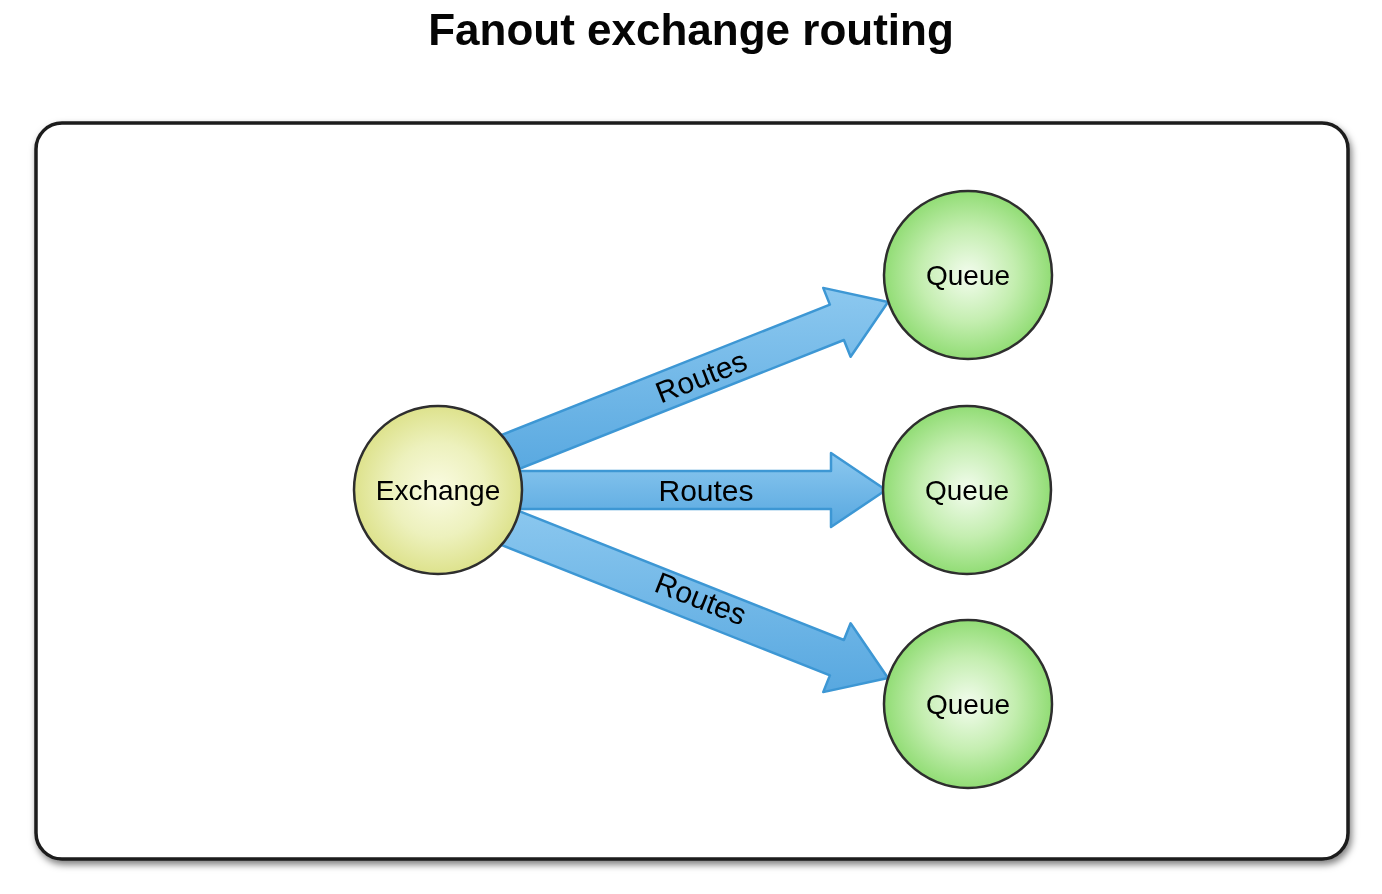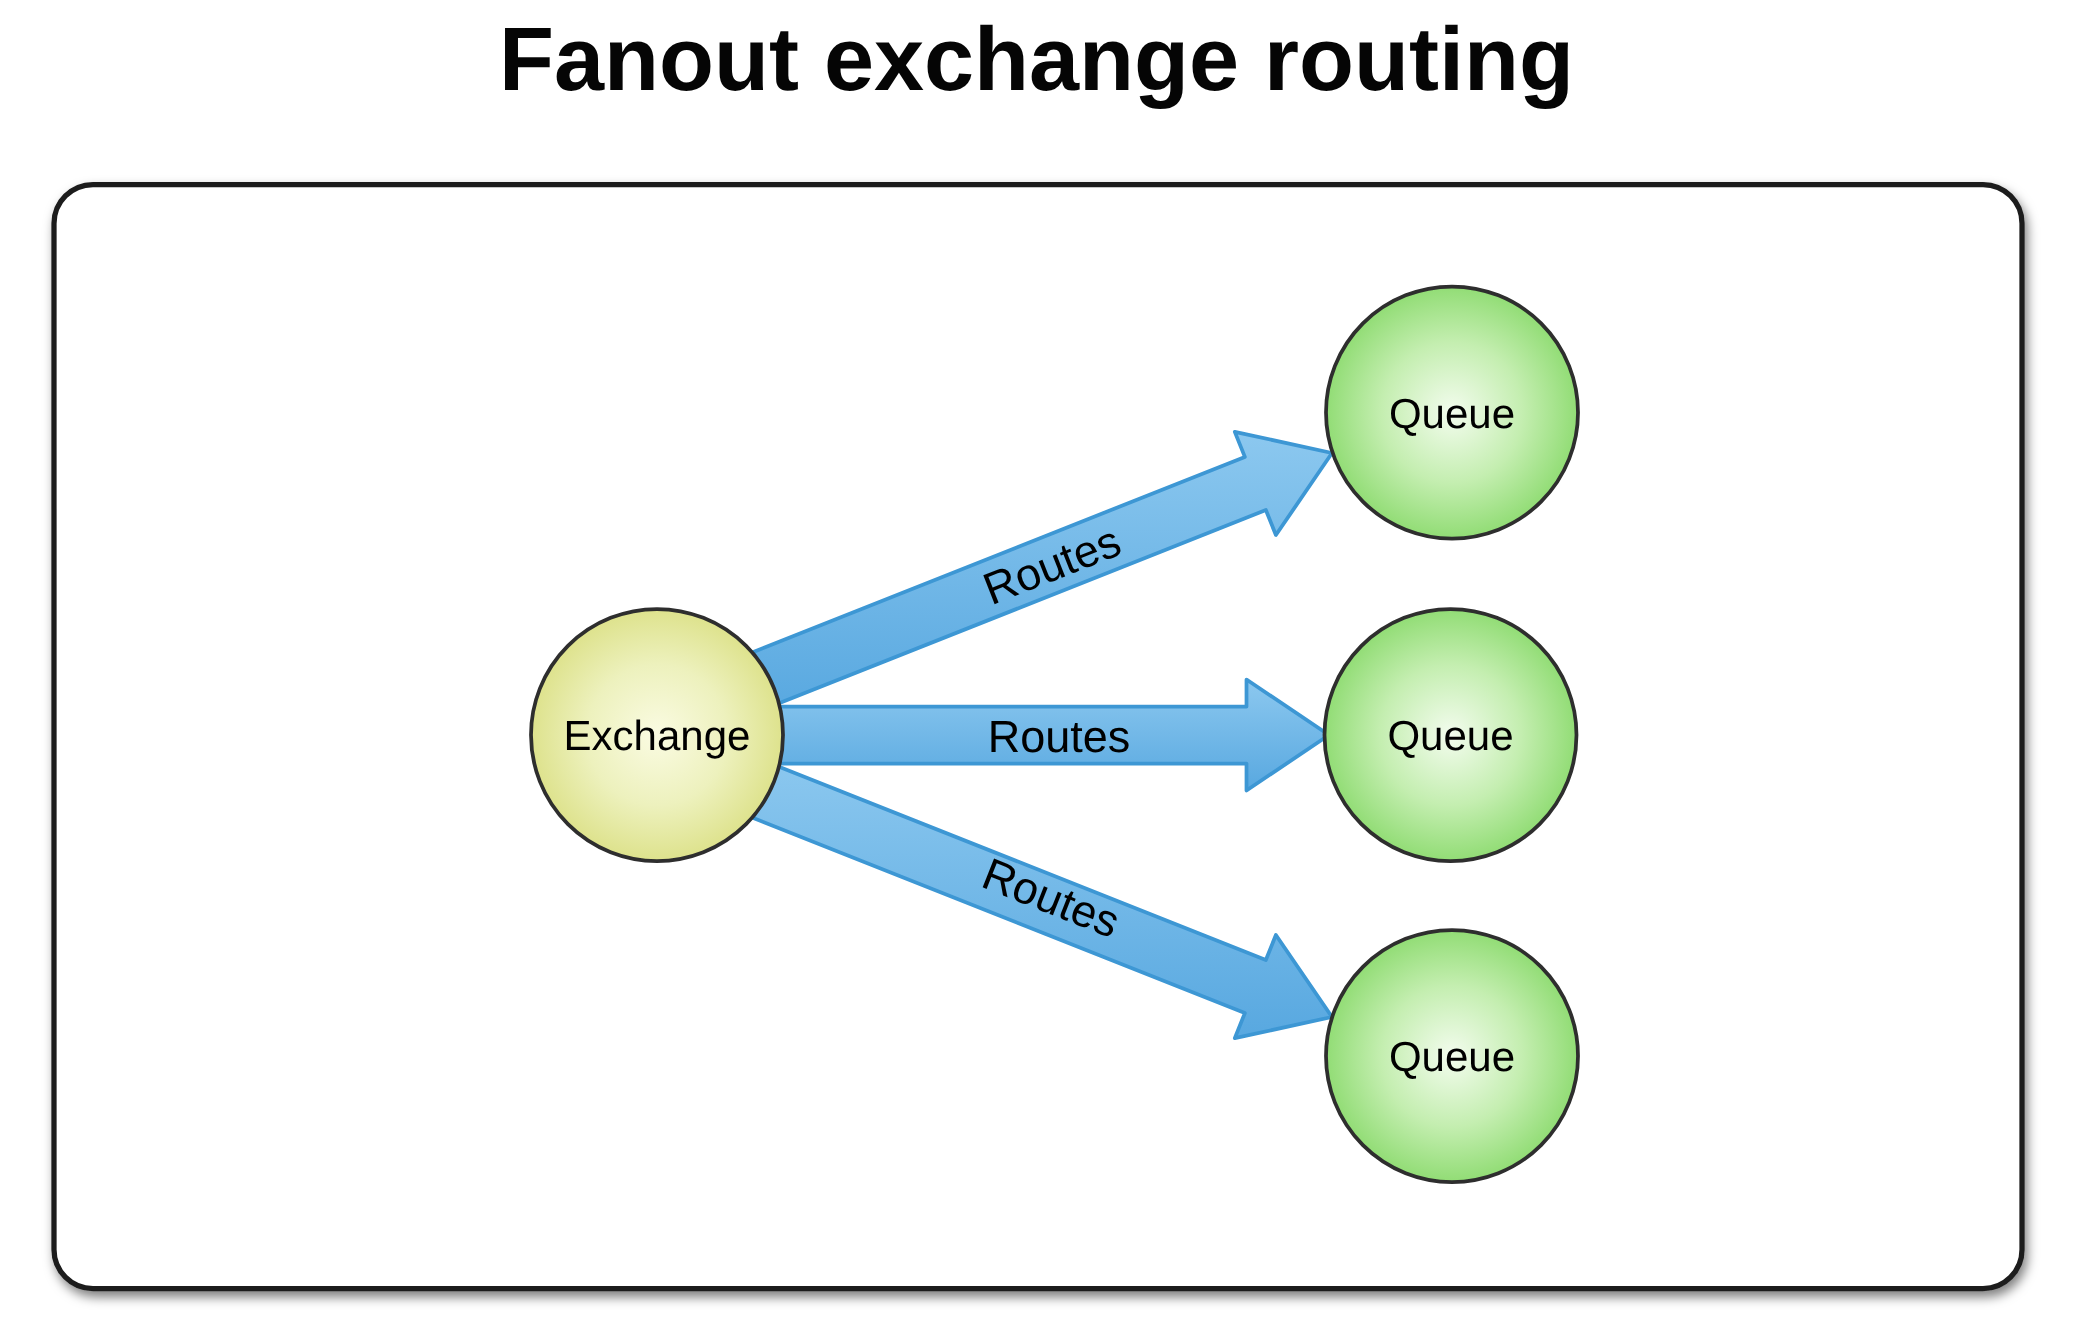--- a/index.html
+++ b/index.html
@@ -10,21 +10,21 @@
     overflow: hidden;
     font-family: "Liberation Sans", sans-serif;
   }
   .title {
     position: absolute;
     top: 0; left: 0;
     width: 100%;
     margin: 0;
     padding-top: 5px;
     text-align: center;
-    font-size: 60px;
+    font-size: 44px;
     font-weight: bold;
     color: #050505;
     letter-spacing: 0px;
   }
   svg { position: absolute; top: 0; left: 0; }
   .node-label, .route-label {
     font-family: "Liberation Sans", sans-serif;
     fill: #000000;
   }
   .node-label { font-size: 28px; }

